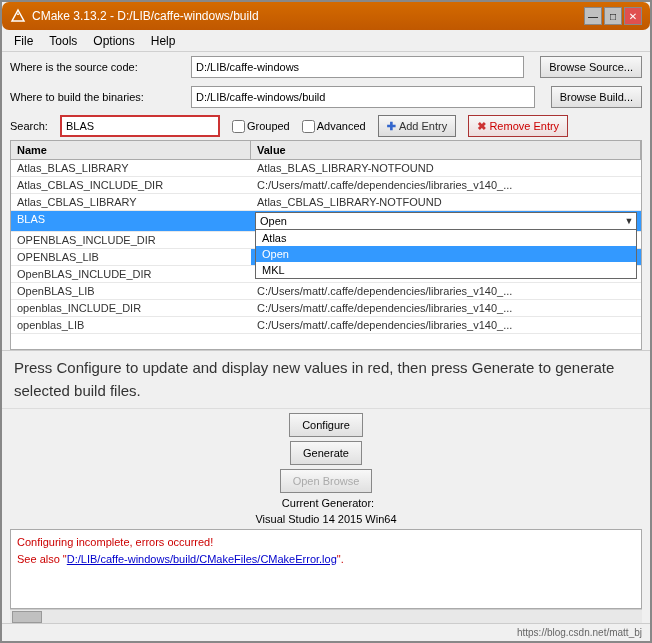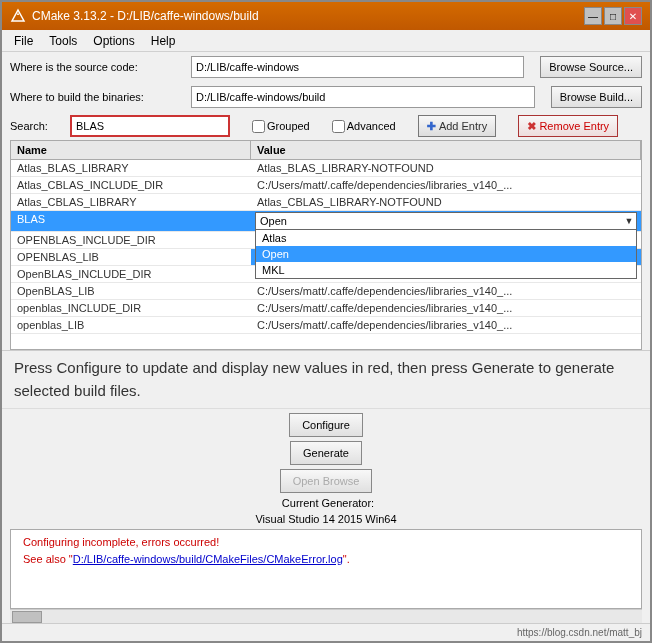--- a/index.html
+++ b/index.html
@@ -22,20 +22,21 @@
     }
 
     .title-bar {
       background: linear-gradient(to bottom, #d46a00, #c05800);
       color: white;
       height: 28px;
       display: flex;
       align-items: center;
       padding: 0 8px;
       user-select: none;
+      border-radius: 7px;
     }
 
     .title-bar-icon {
       width: 16px;
       height: 16px;
       margin-right: 6px;
       display: flex;
       align-items: center;
       justify-content: center;
     }
@@ -113,21 +114,21 @@
       border: 1px solid #888;
       background: linear-gradient(to bottom, #f8f8f8, #e0e0e0);
       cursor: pointer;
       white-space: nowrap;
     }
 
     .search-row {
       padding: 3px 8px;
       display: flex;
       align-items: center;
-      gap: 22px;
+      gap: 12px;
       background: #f0f0f0;
     }
 
     .search-label {
       font-size: 11px;
       white-space: nowrap;
     }
 
     .search-input {
       width: 160px;
@@ -260,21 +261,21 @@
       font-size: 11px;
       flex: 1;
     }
 
     .log-area {
       background: white;
       border: 1px solid #aaa;
       margin: 0 8px 0 8px;
       height: 80px;
       overflow-y: auto;
-      padding: 4px 12px;
+      padding: 4px 6px;
       font-size: 11px;
       color: #cc0000;
       line-height: 1.5;
     }
 
     .log-area a { color: #0000cc; text-decoration: underline; }
 
     .status-bar {
       height: 18px;
       background: #f0f0f0;

